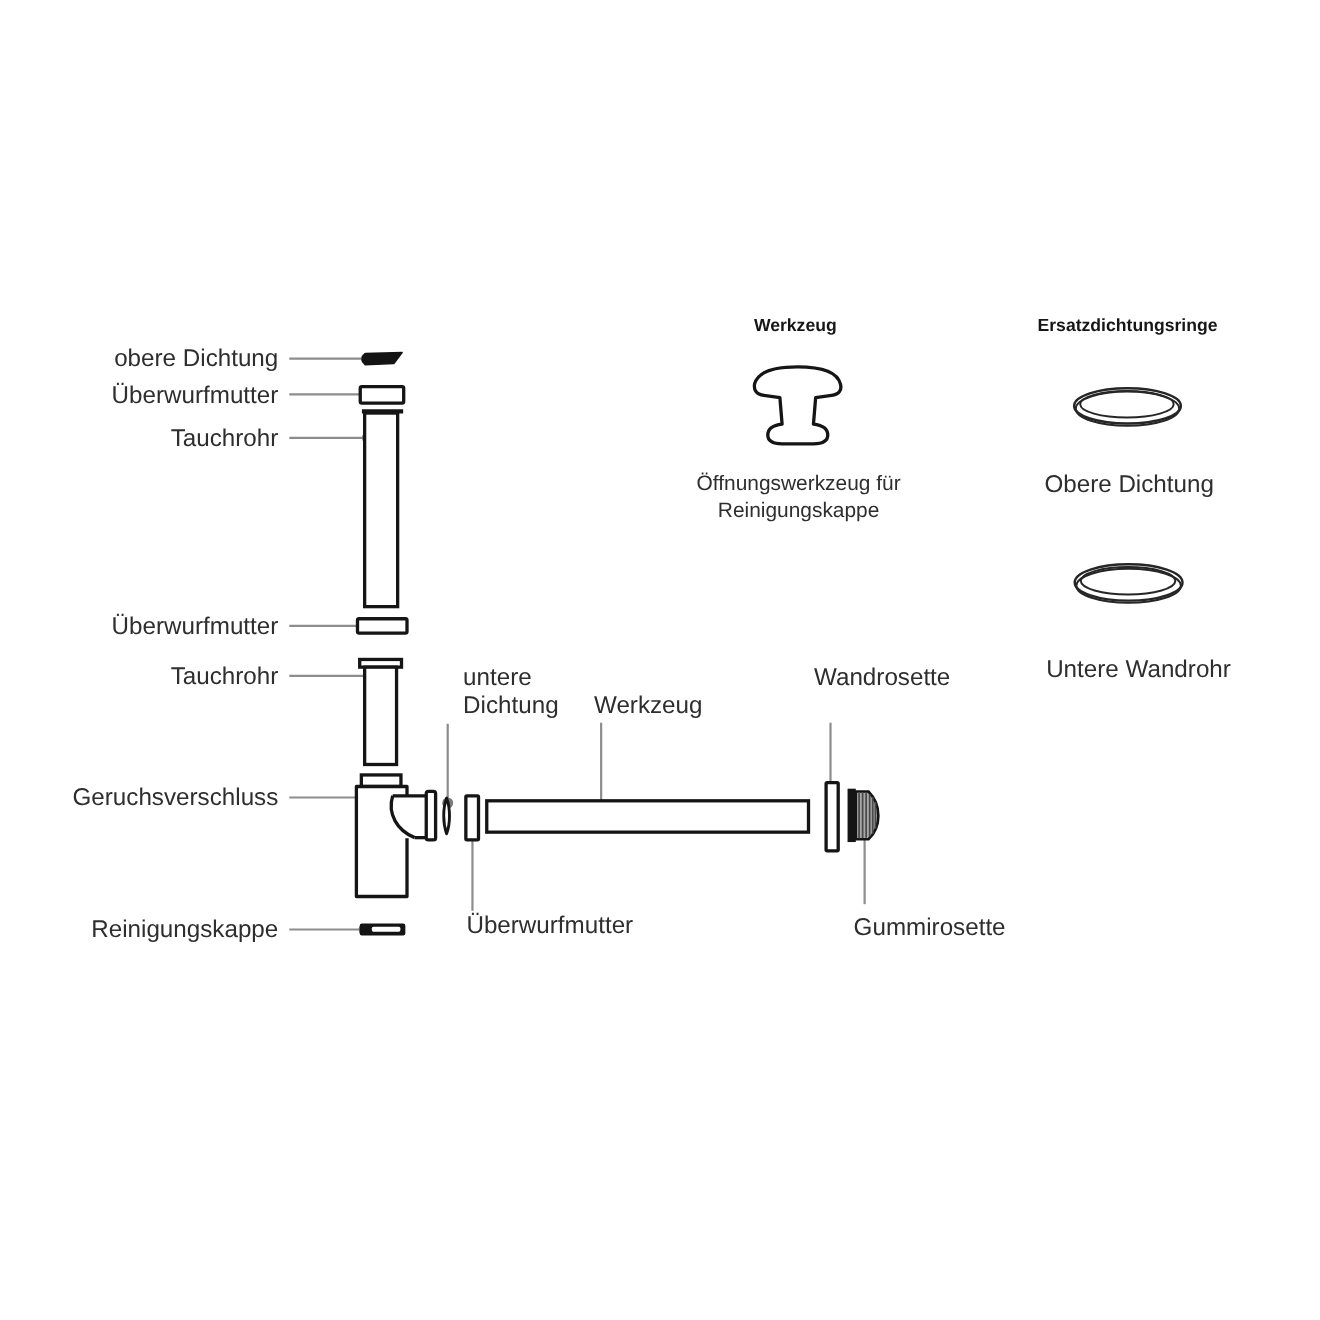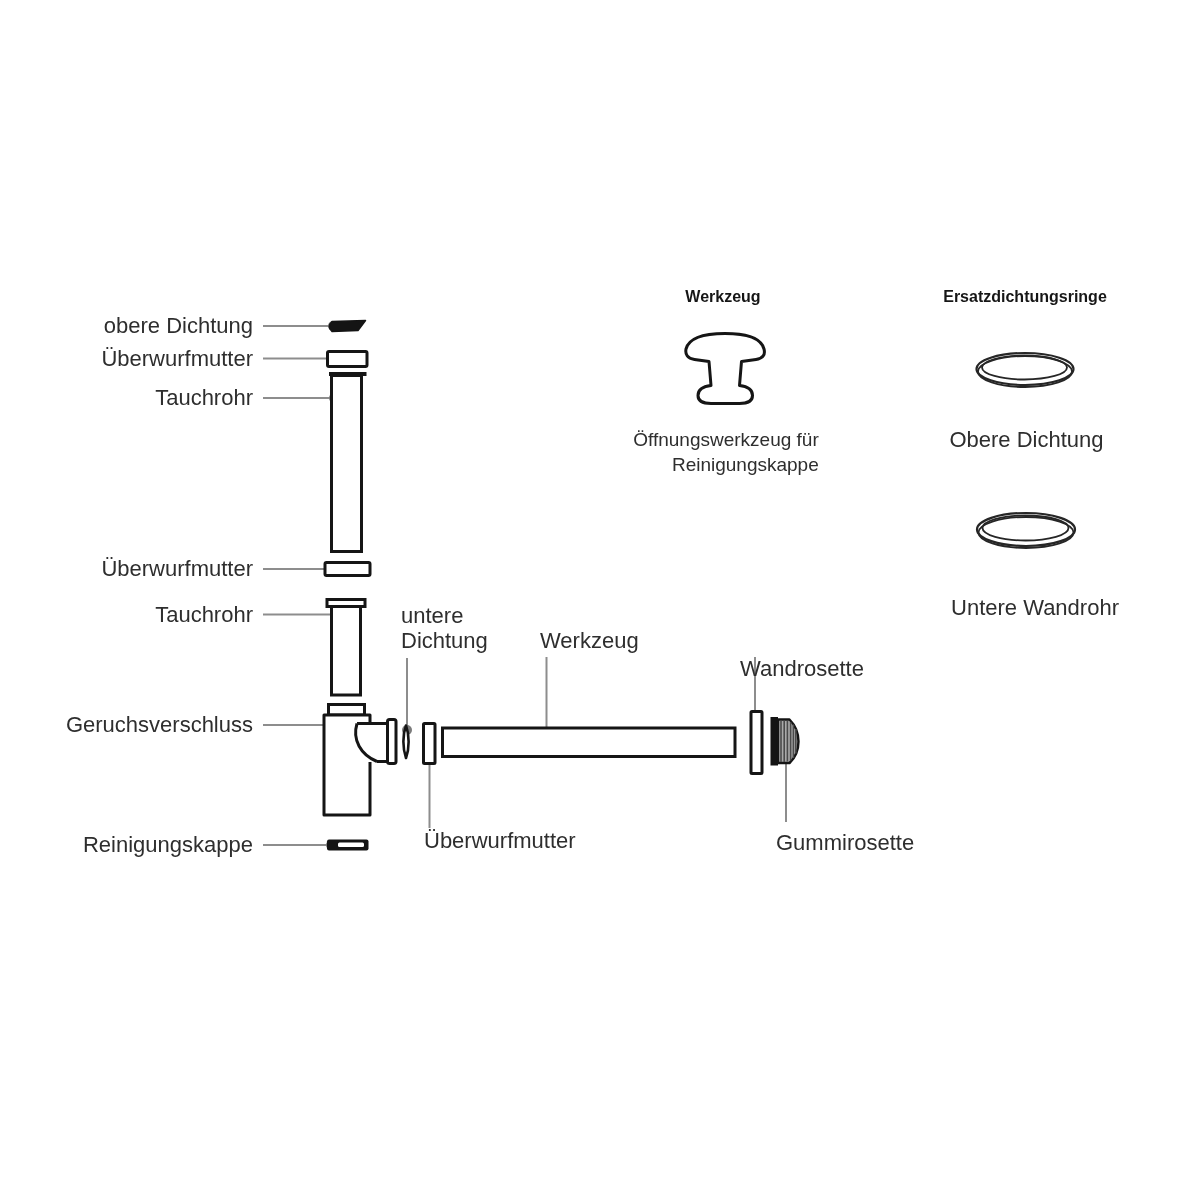--- a/index.html
+++ b/index.html
@@ -27,21 +27,21 @@
   }
   .lbl.vmid{transform:translateY(-50%);}
   .lbl.rt{text-align:right;}
   .lbl.ctr{transform:translate(-50%,-50%);text-align:center;}
   .heading{
     position:absolute;font-size:16px;font-weight:bold;color:var(--c-heading);
     white-space:nowrap;transform:translate(-50%,-50%);
   }
   .caption{
     position:absolute;font-size:19px;color:var(--c-label);
-    text-align:right;line-height:25px;transform:translateX(-50%);white-space:nowrap;
+    text-align:center;line-height:25px;transform:translateX(-50%);white-space:nowrap;
   }
   .two-line{line-height:25px;}
 </style>
 </head>
 <body>
 
 <div class="canvas">
 
   <svg width="1200" height="1200" viewBox="0 0 1200 1200">
 
@@ -161,26 +161,26 @@
 
 
   <div class="lbl vmid rt" style="right:947px;top:326px">obere Dichtung</div>
   <div class="lbl vmid rt" style="right:947px;top:358.5px">Überwurfmutter</div>
   <div class="lbl vmid rt" style="right:947px;top:398px">Tauchrohr</div>
   <div class="lbl vmid rt" style="right:947px;top:569px">Überwurfmutter</div>
   <div class="lbl vmid rt" style="right:947px;top:614.5px">Tauchrohr</div>
   <div class="lbl vmid rt" style="right:947px;top:725px">Geruchsverschluss</div>
   <div class="lbl vmid rt" style="right:947px;top:845px">Reinigungskappe</div>
 
-  <div class="lbl two-line" style="left:401px;top:603px">
+  <div class="lbl two-line" style="left:421px;top:603px">
     <div>untere</div>
     <div>Dichtung</div>
   </div>
   <div class="lbl vmid" style="left:540px;top:641px">Werkzeug</div>
-  <div class="lbl vmid" style="left:740px;top:669px">Wandrosette</div>
+  <div class="lbl vmid" style="left:740px;top:616px">Wandrosette</div>
   <div class="lbl vmid" style="left:424px;top:841px">Überwurfmutter</div>
   <div class="lbl vmid" style="left:776px;top:842.5px">Gummirosette</div>
 
   <div class="heading" style="left:723px;top:297px">Werkzeug</div>
   <div class="caption" style="left:726px;top:427px">
     <div>Öffnungswerkzeug für</div>
     <div>Reinigungskappe</div>
   </div>
 
   <div class="heading" style="left:1025px;top:297px">Ersatzdichtungsringe</div>

